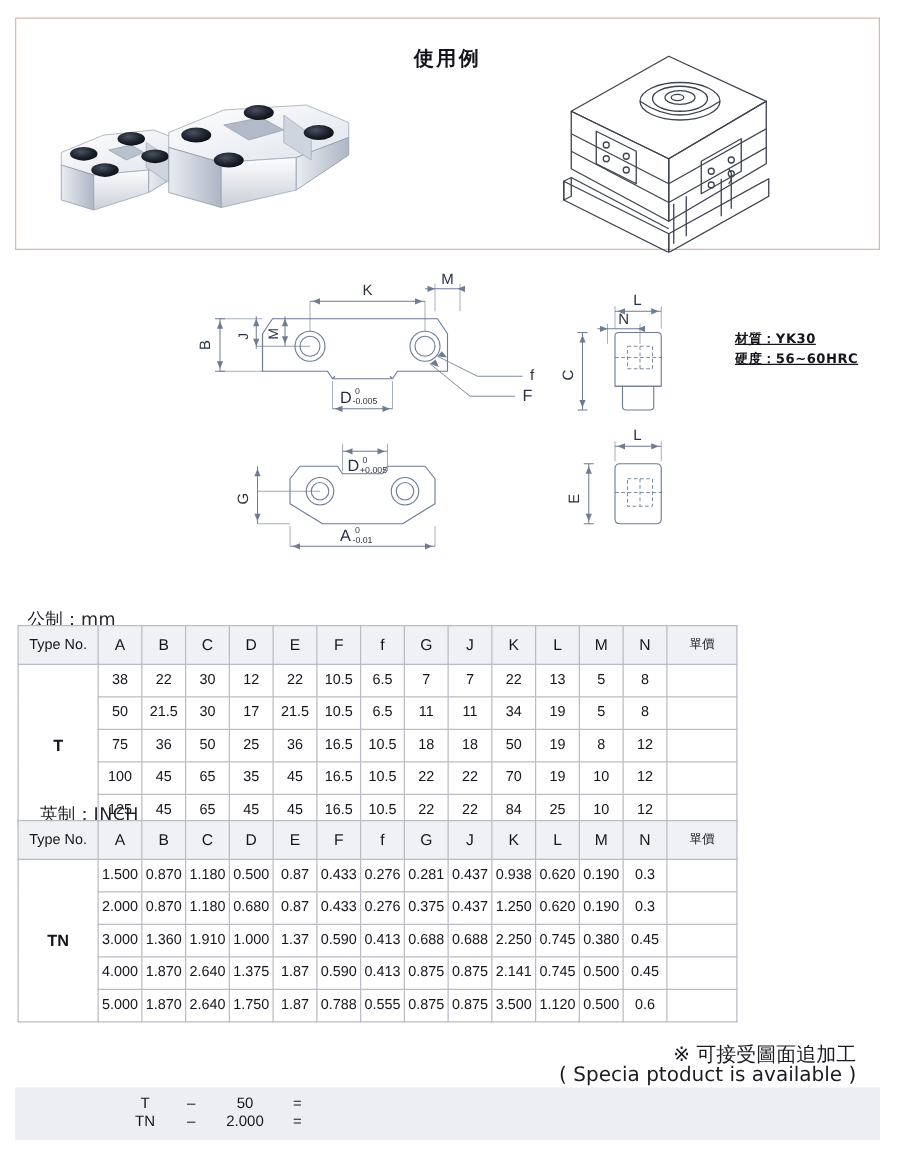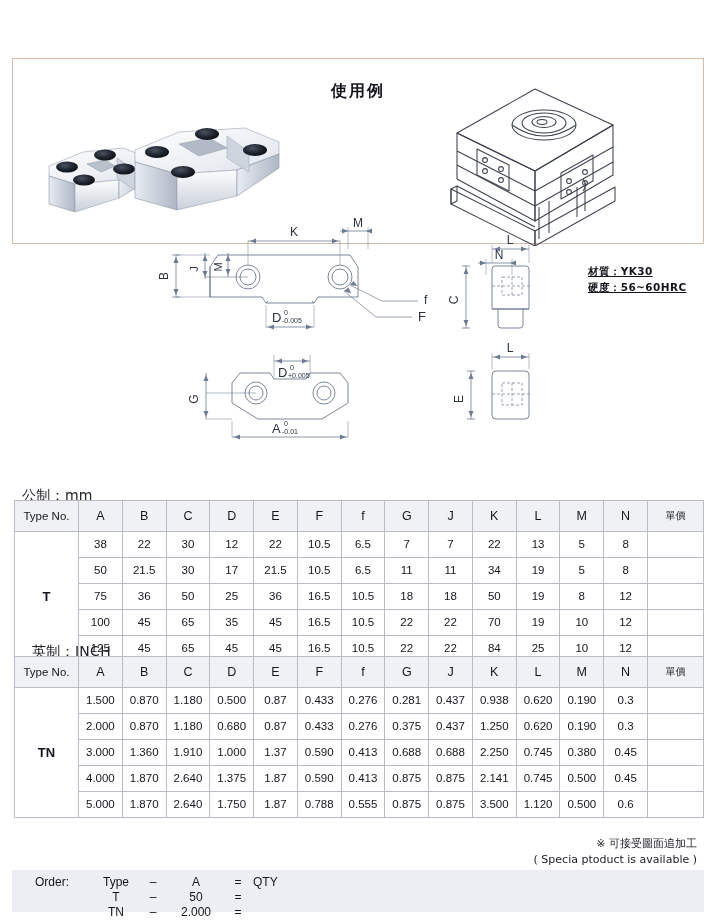--- a/index.html
+++ b/index.html
@@ -5,21 +5,21 @@
   html,body{margin:0;padding:0;background:#fff;}
   body{
     width:719px;height:920px;position:relative;overflow:hidden;
     font-family:"Liberation Sans","DejaVu Sans",sans-serif;
     color:#1a1a22;
   }
 
   
   #usage-panel{
     position:absolute;left:12px;top:14px;width:692px;height:186px;
-    border:1px solid #d9b9a8;background:#fff;box-sizing:border-box;margin-top:44px;
+    border:1px solid #d9b9a8;background:#fff;box-sizing:border-box;
   }
   #usage-title{
     position:absolute;left:0;top:22px;width:100%;text-align:center;
     font-size:16px;font-weight:bold;letter-spacing:2px;color:#14141c;
     font-family:"DejaVu Sans","Liberation Sans",sans-serif;
   }
   .illus{position:absolute;}
 
   
   #drawing-area{position:absolute;left:0;top:205px;width:719px;height:280px;}
@@ -30,21 +30,21 @@
     font-weight:bold;color:#14141c;letter-spacing:.4px;
     font-family:"DejaVu Sans","Liberation Sans",sans-serif;white-space:nowrap;text-decoration:underline;
   }
 
   
   .unit-label{
     position:absolute;left:22px;font-size:14px;color:#22222a;
     font-family:"DejaVu Sans","Liberation Sans",sans-serif;letter-spacing:.3px;
   }
   .spec-table{
-    position:absolute;left:14px;width:690px;border-collapse:collapse;
+    position:absolute;left:14px;width:576px;border-collapse:collapse;
     table-layout:fixed;background:#fff;
   }
   .spec-table td,.spec-table th{
     border:1px solid #b9bcc6;
     font-size:11.5px;font-weight:normal;text-align:center;
     color:#15151d;padding:0;height:25px;line-height:25px;
     font-family:"Liberation Sans","DejaVu Sans",sans-serif;
   }
   .spec-table thead th{
     background:#f0f1f4;height:30px;line-height:30px;font-size:12.5px;
@@ -55,22 +55,22 @@
   }
   .spec-table td.type-cell{
     font-weight:bold;font-size:13px;background:#fff;
   }
   .spec-table td.price-cell{background:#fff;}
   .col-type{width:64px;}
   .col-price{width:56px;}
 
   
   #footnote{
-    position:absolute;right:22px;top:836px;text-align:right;
-    font-size:11px;line-height:16px;color:#1b1b23;
+    position:absolute;right:34px;top:836px;text-align:right;
+    font-size:16px;line-height:16px;color:#1b1b23;
     font-family:"DejaVu Sans","Liberation Sans",sans-serif;
   }
 
   
   #order-box{
     position:absolute;left:12px;top:870px;width:692px;height:42px;
     background:#eceef3;box-sizing:border-box;
   }
   #order-grid{
     position:absolute;left:20px;top:5px;
@@ -584,28 +584,20 @@
 <div id="footnote">
   <div>※ 可接受圖面追加工</div>
   <div>( Specia ptoduct is available )</div>
 </div>
 
 <div id="order-box">
   <div id="order-grid">
     <table>
         <tbody>
           <tr>
-            <td class="oc-label">Order:</td>
-            <td class="oc-type">Type</td>
-            <td class="oc-dash">–</td>
-            <td class="oc-val">A</td>
-            <td class="oc-eq">=</td>
-            <td class="oc-qty">QTY</td>
-          </tr>
-          <tr>
             <td class="oc-label"></td>
             <td class="oc-type">T</td>
             <td class="oc-dash">–</td>
             <td class="oc-val">50</td>
             <td class="oc-eq">=</td>
             <td class="oc-qty"></td>
           </tr>
           <tr>
             <td class="oc-label"></td>
             <td class="oc-type">TN</td>

